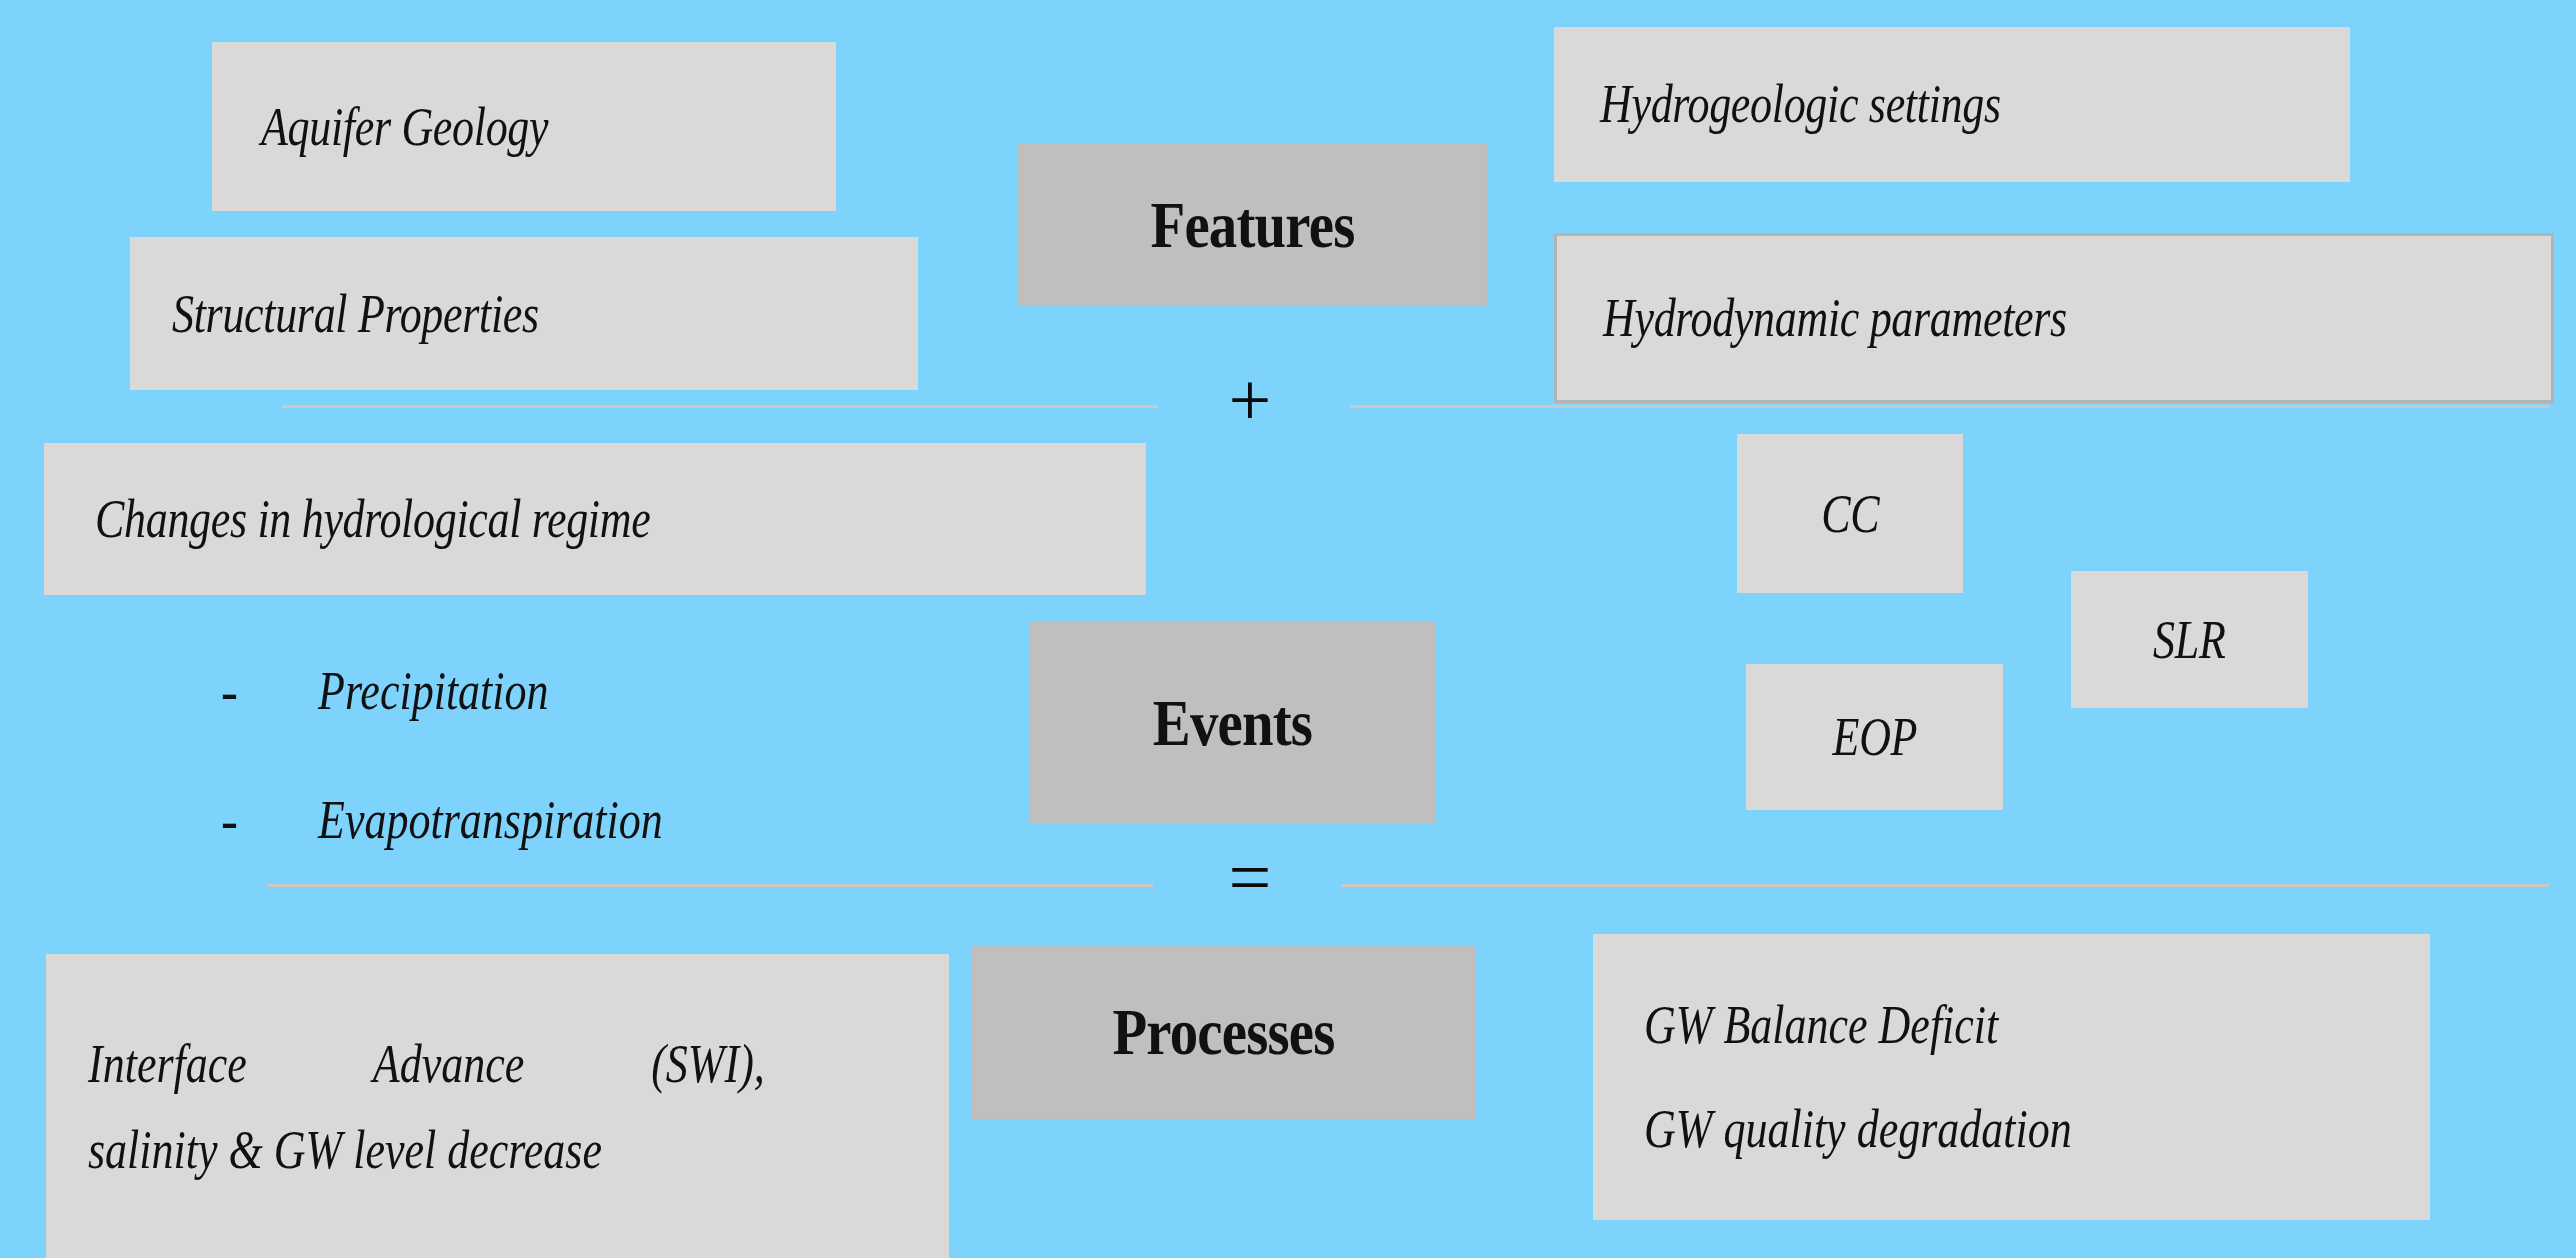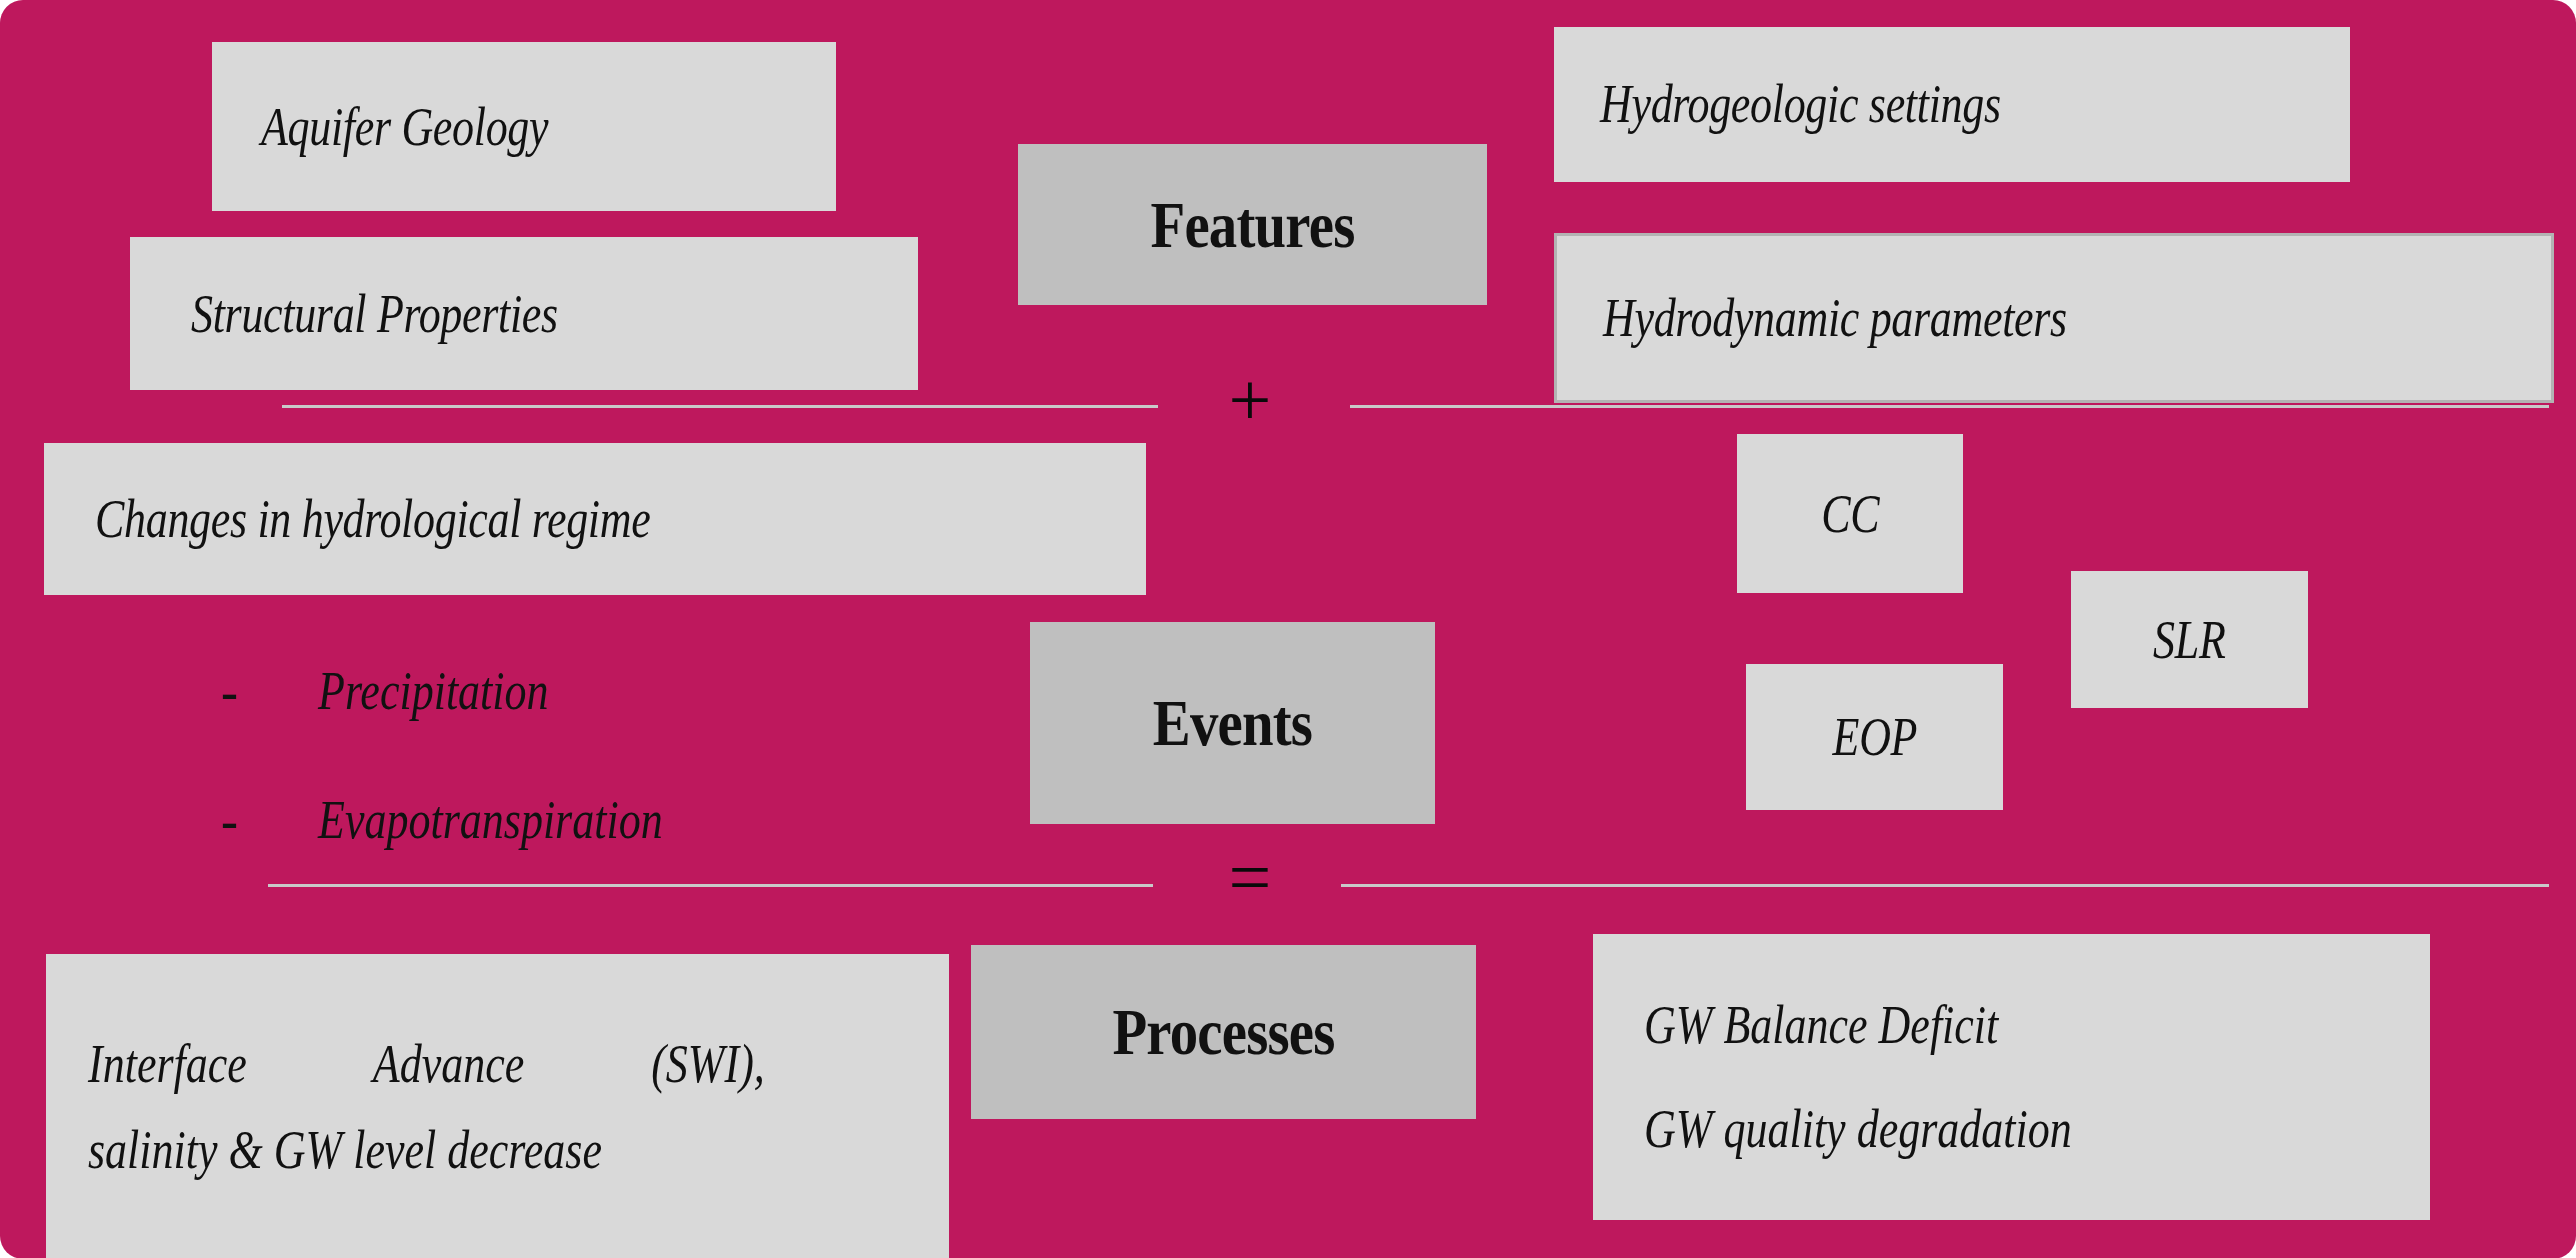--- a/index.html
+++ b/index.html
@@ -7,23 +7,22 @@
     padding: 0;
     background: #ffffff;
   }
   body {
     font-family: "Liberation Serif", "DejaVu Serif", serif;
   }
   #stage {
     position: relative;
     width: 2576px;
     height: 1259px;
-    background: #be185d;
+    background: #7dd3fc;
     overflow: hidden;
-    border-radius: 23px;
   }
   .box {
     position: absolute;
     background: #d9d9d9;
     box-sizing: border-box;
     display: flex;
     align-items: center;
     color: #111111;
   }
   .box.light {
@@ -128,21 +127,21 @@
 </style>
 </head>
 <body>
 
 <div id="stage">
 
   <div class="box light" style="left:212px; top:42px; width:624px; height:169px; padding-left:49px;">
     <span class="txt">Aquifer Geology</span>
   </div>
 
-  <div class="box light" style="left:130px; top:237px; width:788px; height:153px; padding-left:61px;">
+  <div class="box light" style="left:130px; top:237px; width:788px; height:153px; padding-left:42px;">
     <span class="txt">Structural Properties</span>
   </div>
 
   <div class="box dark" style="left:1018px; top:144px; width:469px; height:161px; justify-content:center;">
     <span class="cat">Features</span>
   </div>
 
   <div class="box light" style="left:1554px; top:26.6px; width:796px; height:155px; padding-left:46px;">
     <span class="txt">Hydrogeologic settings</span>
   </div>

